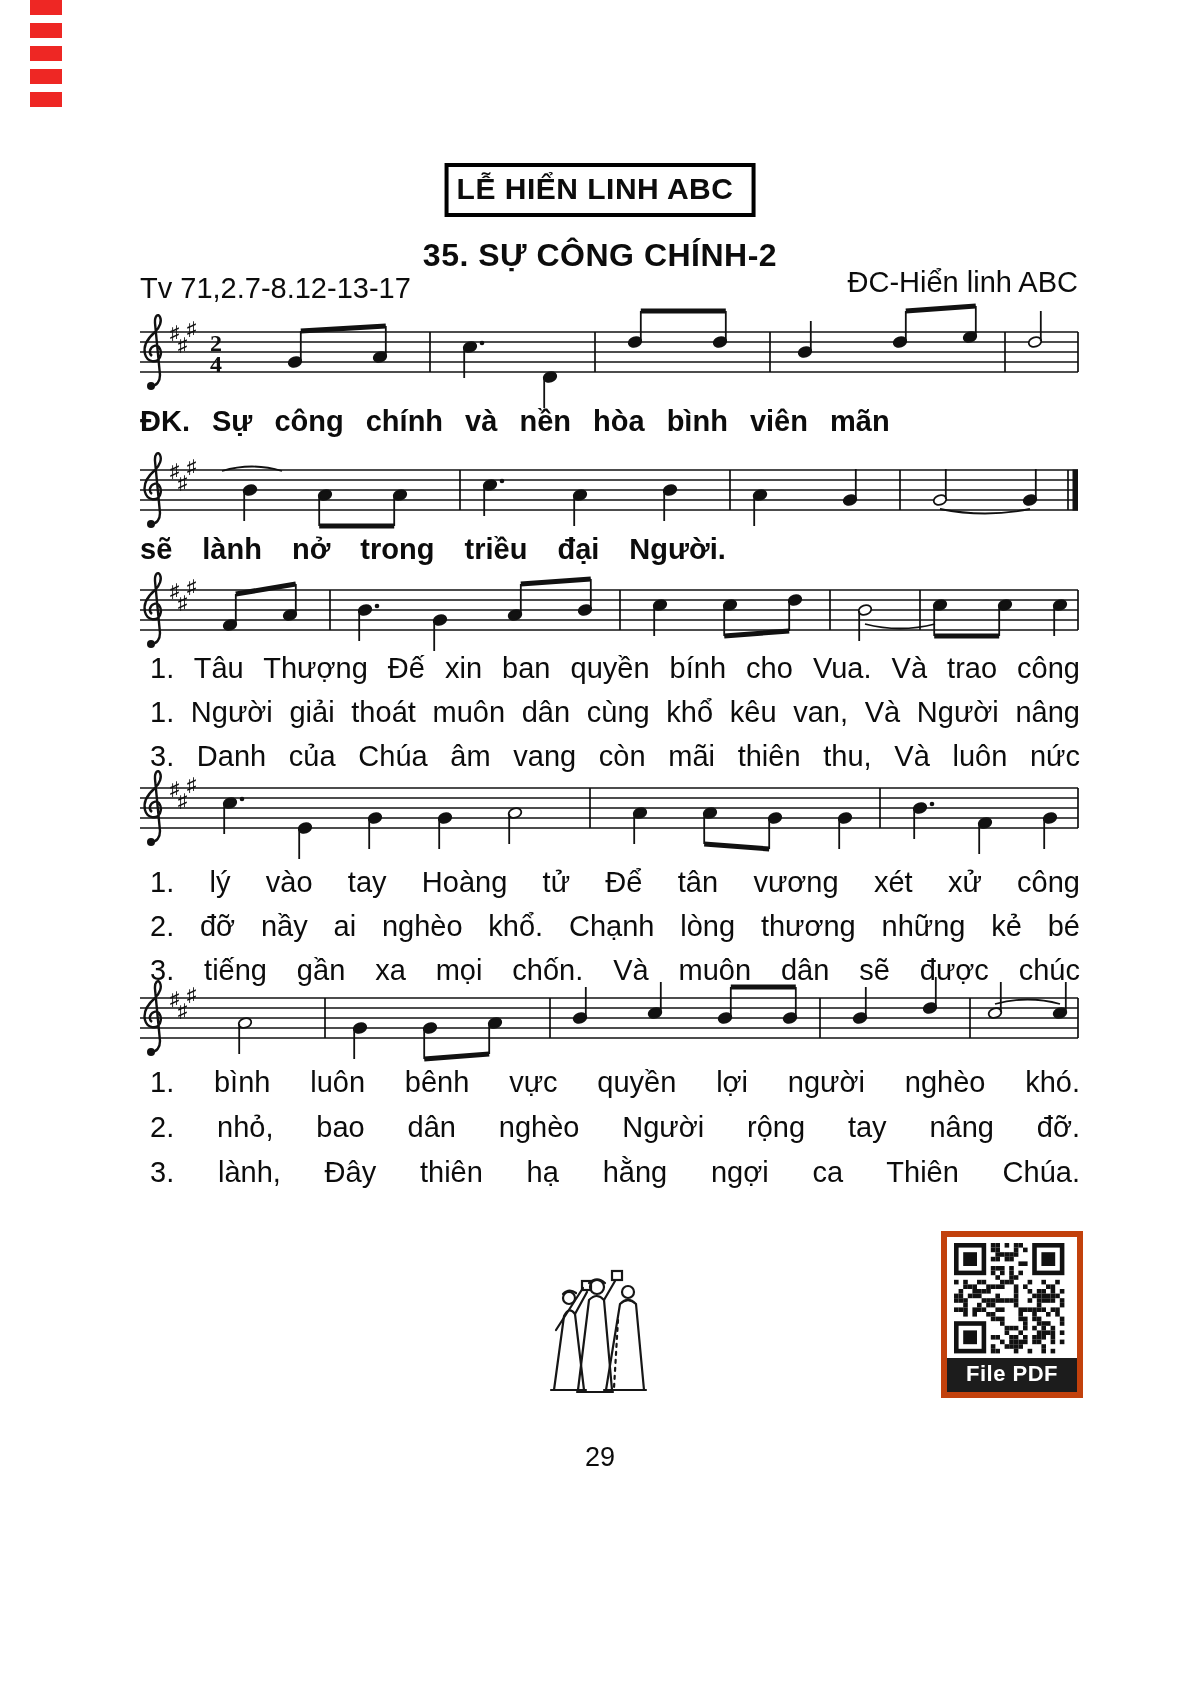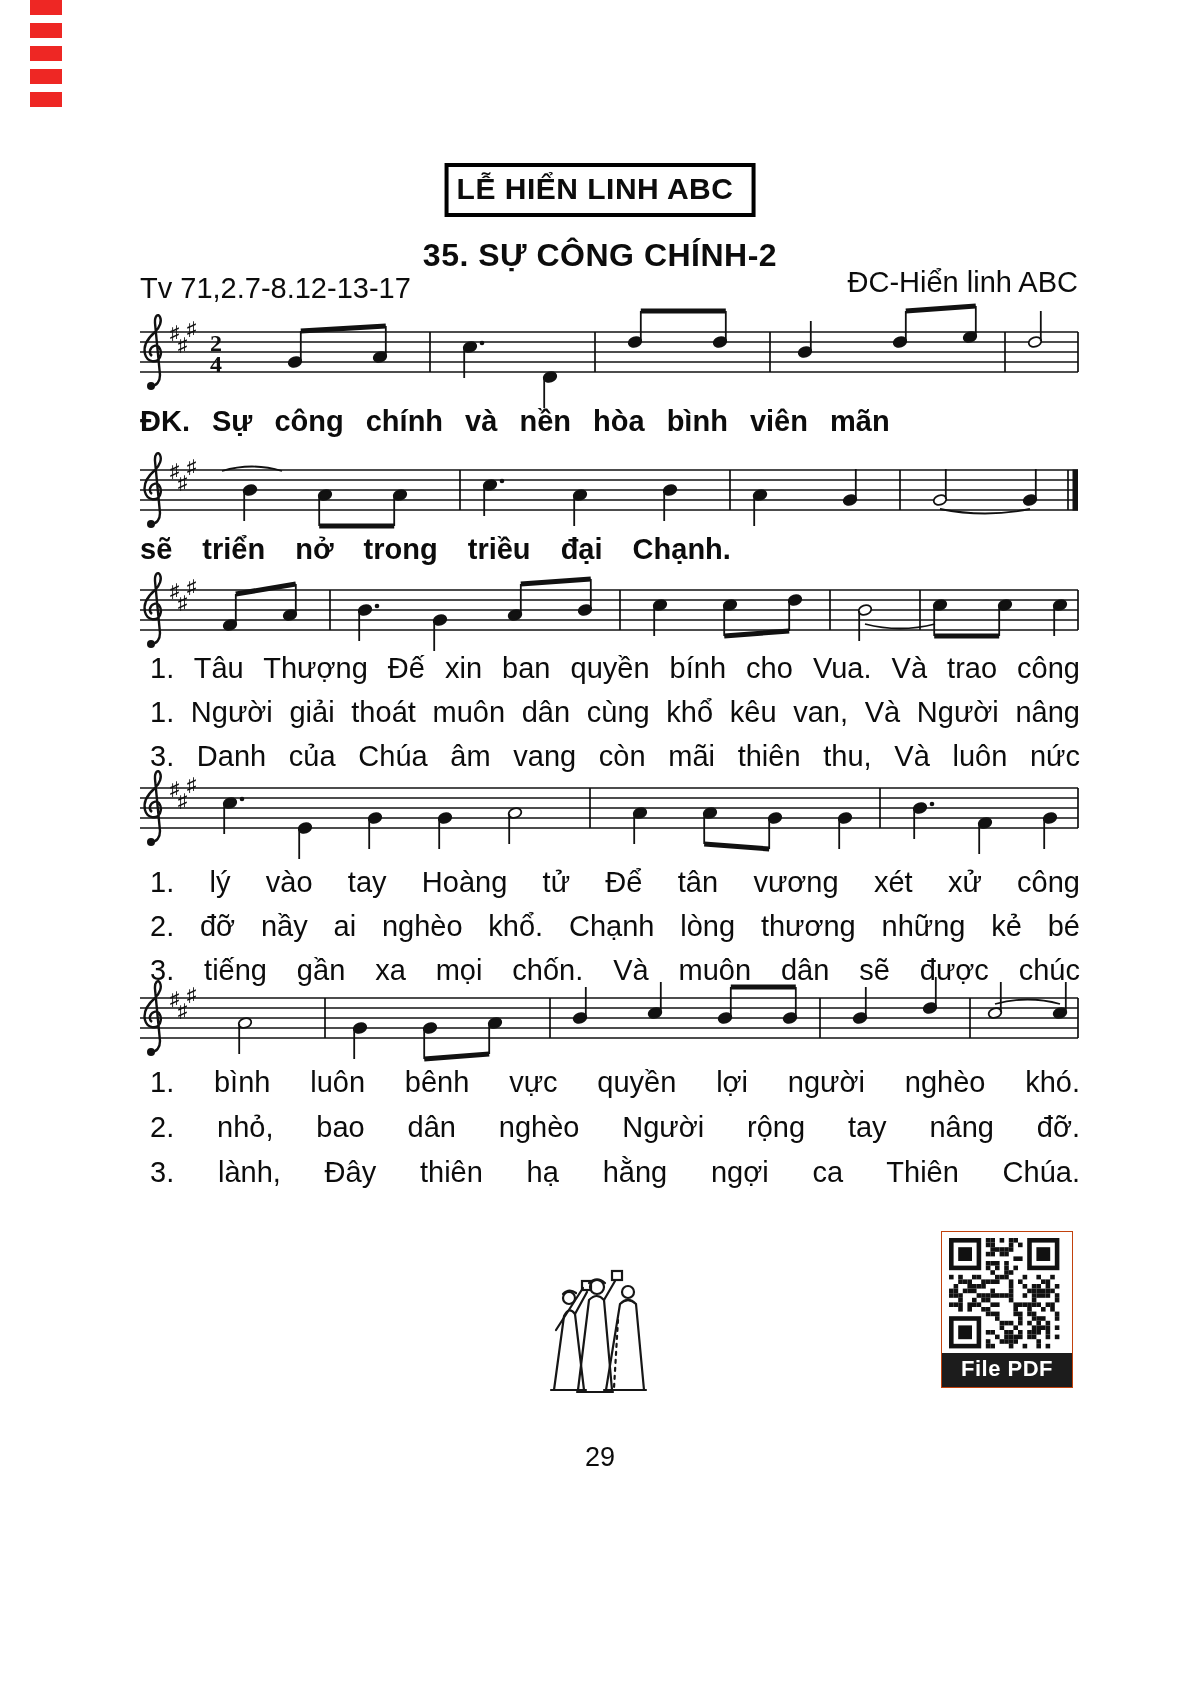--- a/index.html
+++ b/index.html
@@ -28,21 +28,21 @@
   .lyr.center{text-align:left;font-weight:bold;}
   .verse{left:150px;width:930px;font-size:29px;line-height:44px;}
   .verse .vline{display:block;text-align:justify;text-align-last:justify;-moz-text-align-last:justify;word-spacing:6px;}
   #refrain-1{top:401px;word-spacing:14px;}
   #refrain-2{top:529px;word-spacing:22px;}
   #verse-block-1{top:646px;}
   #verse-block-2{top:860px;}
   #verse-block-3{top:1060px;line-height:45px;}
   
   #magi{left:538px;top:1268px;width:124px;height:128px;}
-  #qr-block{left:941px;top:1231px;width:130px;border:1px solid #c2410c;background:#fff;}
+  #qr-block{left:941px;top:1231px;width:130px;border:6px solid #c2410c;background:#fff;}
   #qr-svg{display:block;width:124px;height:121px;}
   #qr-label{background:#1c1c1c;color:#fff;font-weight:bold;font-size:22px;text-align:center;padding:3px 0 5px 0;letter-spacing:.5px;}
   #page-number{left:0;top:1442px;width:1200px;text-align:center;font-size:27px;}
 </style>
 </head>
 <body>
 
 <div id="page">
 
   <div id="red-marks" class="abs">
@@ -284,21 +284,21 @@
       <line x1="600.8" y1="24" x2="665.8" y2="24" stroke="#111" stroke-width="5"></line>
       <line x1="195" y1="35" x2="195" y2="75" stroke="#111" stroke-width="1.7"></line>
       <line x1="420" y1="35" x2="420" y2="75" stroke="#111" stroke-width="1.7"></line>
       <line x1="690" y1="35" x2="690" y2="75" stroke="#111" stroke-width="1.7"></line>
       <line x1="840" y1="35" x2="840" y2="75" stroke="#111" stroke-width="1.7"></line>
       <line x1="948" y1="35" x2="948" y2="75" stroke="#111" stroke-width="1.7"></line>
       <path d="M 865 41 Q 897.5 32 930 41" fill="none" stroke="#111" stroke-width="1.8"></path>
     </svg>
 
   <div id="refrain-1" class="abs lyr center">ĐK. Sự công chính và nền hòa bình viên mãn</div>
-  <div id="refrain-2" class="abs lyr center">sẽ triển nở trong triều đại Chạnh.</div>
+  <div id="refrain-2" class="abs lyr center">sẽ lành nở trong triều đại Người.</div>
 
   <div id="verse-block-1" class="abs verse">
     <span class="vline">1. Tâu Thượng Đế xin ban quyền bính cho Vua. Và trao công</span>
     <span class="vline">1. Người giải thoát muôn dân cùng khổ kêu van, Và Người nâng</span>
     <span class="vline">3. Danh của Chúa âm vang còn mãi thiên thu, Và luôn nức</span>
   </div>
   <div id="verse-block-2" class="abs verse">
     <span class="vline">1. lý vào tay Hoàng tử Để tân vương xét xử công</span>
     <span class="vline">2. đỡ nầy ai nghèo khổ. Chạnh lòng thương những kẻ bé</span>
     <span class="vline">3. tiếng gần xa mọi chốn. Và muôn dân sẽ được chúc</span>

